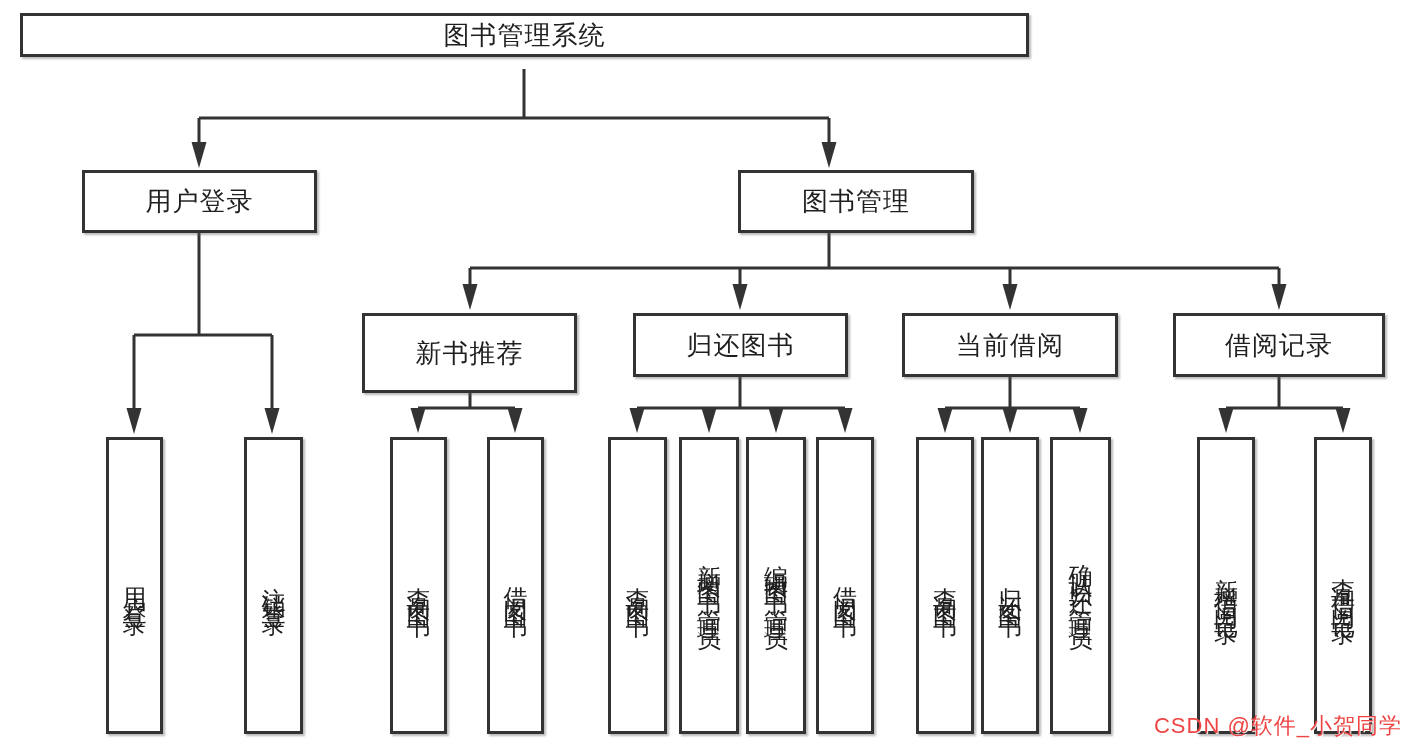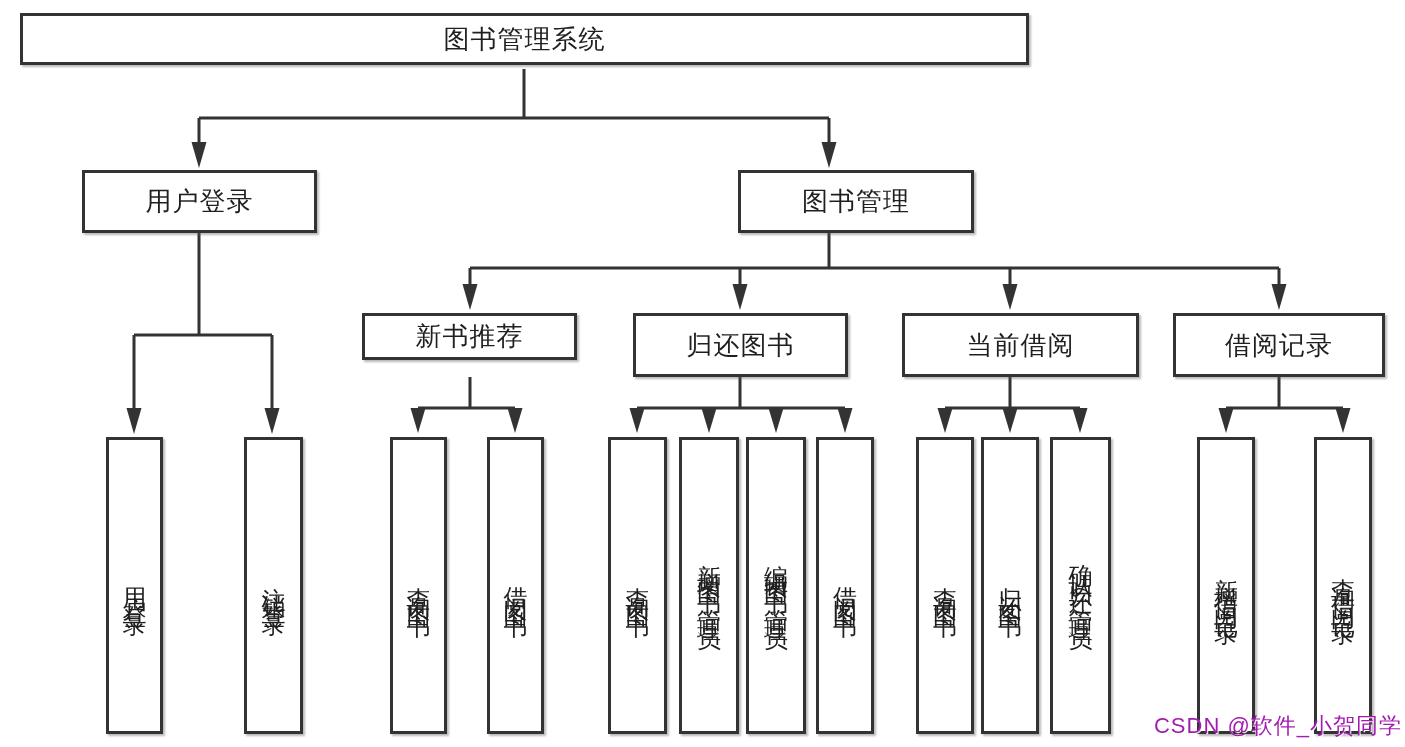--- a/index.html
+++ b/index.html
@@ -36,21 +36,21 @@
     font-size: 24px;
     letter-spacing: 9px;
     line-height: 1;
     white-space: nowrap;
   }
   .watermark {
     position: absolute;
     right: 3px;
     bottom: 6px;
     font-size: 22px;
-    color: #a21caf;
+    color: #ef4444;
     text-shadow: 1px 1px 0 rgba(255,255,255,0.9);
     z-index: 2;
     letter-spacing: 1px;
   }
 </style>
 </head>
 <body>
 
 <div class="canvas">
 
@@ -91,38 +91,38 @@
       <polygon points="776,433 768.5,408 783.5,408"></polygon>
       <polygon points="845,433 837.5,408 852.5,408"></polygon>
       <polygon points="945,433 937.5,408 952.5,408"></polygon>
       <polygon points="1010,433 1002.5,408 1017.5,408"></polygon>
       <polygon points="1080,433 1072.5,408 1087.5,408"></polygon>
       <polygon points="1226,433 1218.5,408 1233.5,408"></polygon>
       <polygon points="1343,433 1335.5,408 1350.5,408"></polygon>
     </g>
   </svg>
 
-  <div class="node hbox" style="left:20px; top:13px; width:1009px; height:52px;text-align:right;">
+  <div class="node hbox" style="left:20px; top:13px; width:1009px; height:44px;text-align:right;">
     <span>图书管理系统</span>
   </div>
 
   <div class="node hbox" style="left:82px; top:170px; width:235px; height:63px;">
     <span>用户登录</span>
   </div>
   <div class="node hbox" style="left:738px; top:170px; width:236px; height:63px;">
     <span>图书管理</span>
   </div>
 
-  <div class="node hbox" style="left:362px; top:313px; width:215px; height:47px;">
+  <div class="node hbox" style="left:362px; top:313px; width:215px; height:80px;">
     <span>新书推荐</span>
   </div>
   <div class="node hbox" style="left:633px; top:313px; width:215px; height:64px;">
     <span>归还图书</span>
   </div>
-  <div class="node hbox" style="left:902px; top:313px; width:237px; height:64px;">
+  <div class="node hbox" style="left:902px; top:313px; width:216px; height:64px;">
     <span>当前借阅</span>
   </div>
   <div class="node hbox" style="left:1173px; top:313px; width:212px; height:64px;">
     <span>借阅记录</span>
   </div>
 
   <div class="node leaf" style="left:106px; top:437px; width:57px; height:297px;">
     <span class="vtext">用户登录</span>
   </div>
   <div class="node leaf" style="left:244px; top:437px; width:59px; height:297px;">

